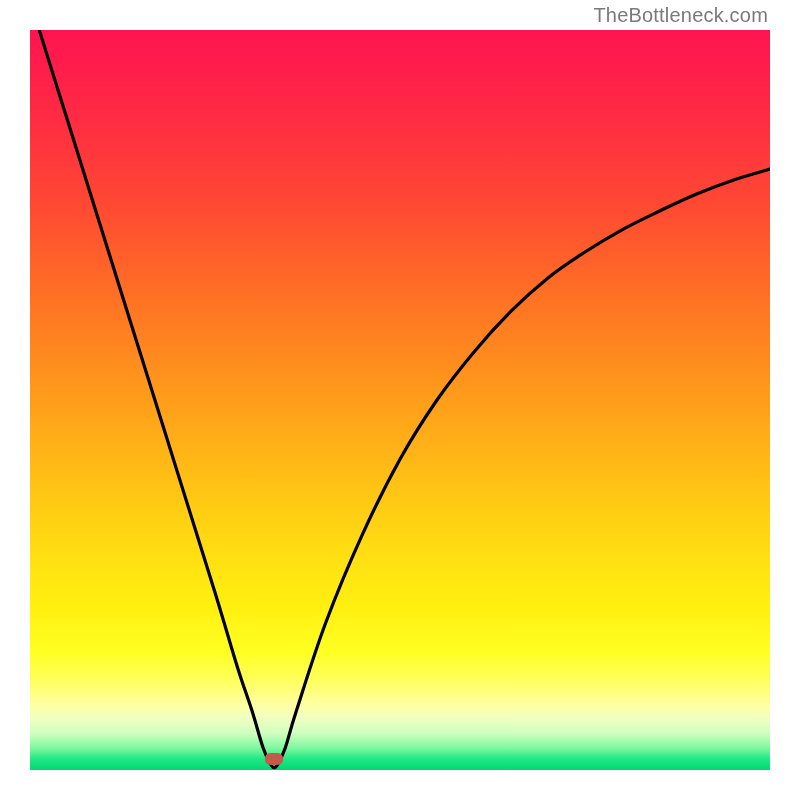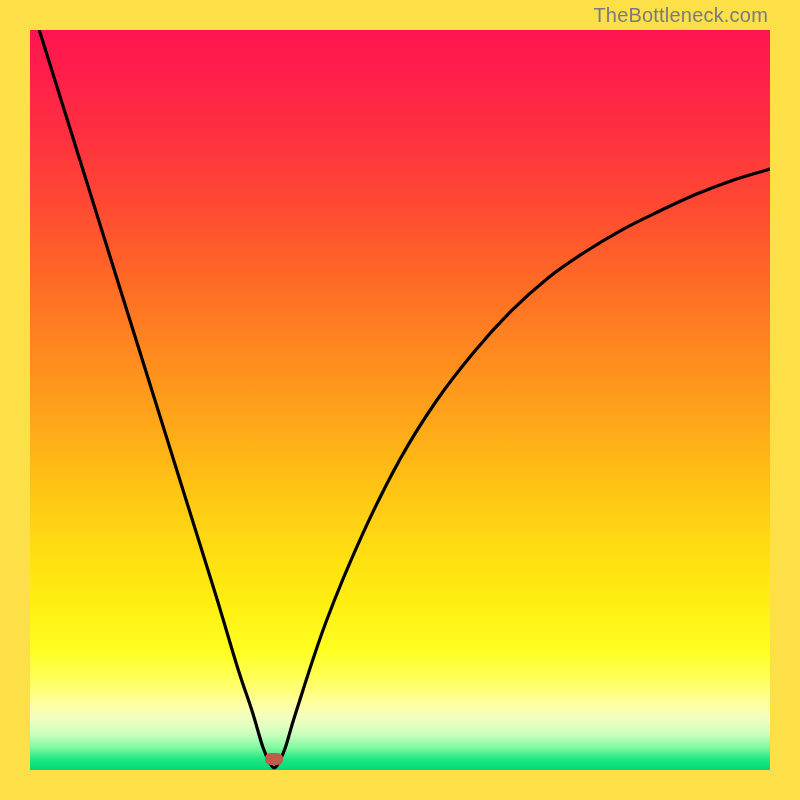--- a/index.html
+++ b/index.html
@@ -10,21 +10,21 @@
     background: #000;
     overflow: hidden;
     font-family: Arial, Helvetica, sans-serif;
   }
   .frame {
     position: absolute;
     top: 0;
     left: 0;
     width: 800px;
     height: 800px;
-    background: #fde047;
+    background: #ffffff;
   }
   .plot-area {
     position: absolute;
     top: 30px;
     left: 30px;
     width: 740px;
     height: 740px;
     overflow: hidden;
   }
   .gradient {

